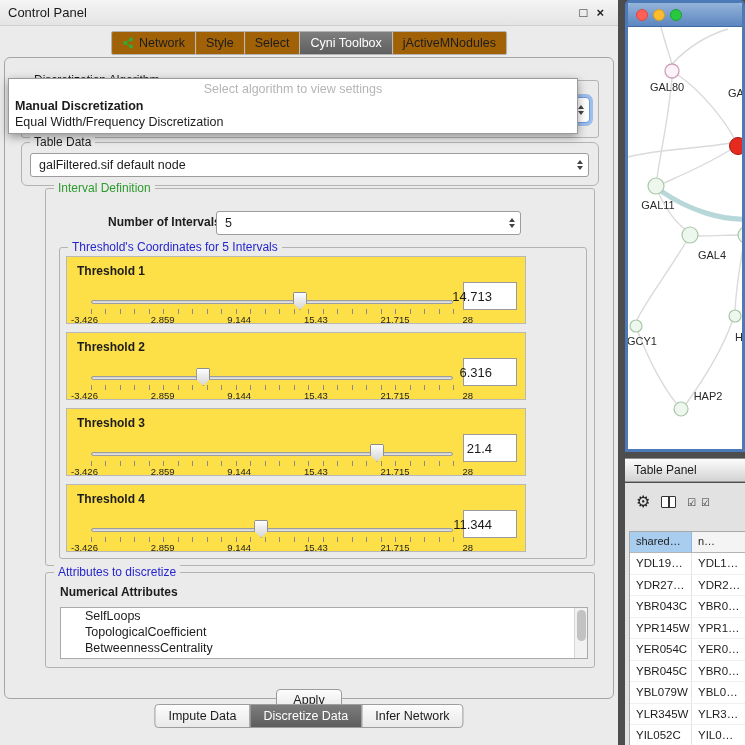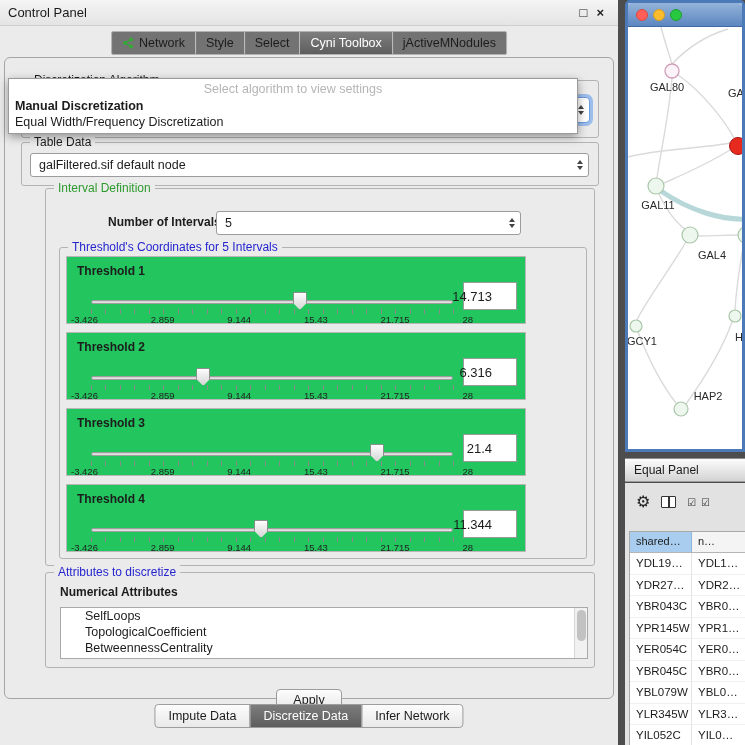--- a/index.html
+++ b/index.html
@@ -6,41 +6,41 @@
   body { font-family:"Liberation Sans","DejaVu Sans",sans-serif; }
   .page { position:relative; width:745px; height:745px; background:#4d4d4d; overflow:hidden; font-size:12px; color:#1c1c1c; }
 
   
   .cp { position:absolute; left:0; top:0; width:618px; height:745px; background:#ebebeb; }
   .cp-titlebar { position:absolute; left:0; top:0; width:100%; height:26px; background:linear-gradient(#f5f5f5,#e4e4e4); border-bottom:1px solid #cfcfcf; display:flex; align-items:center; }
   .cp-title { font-size:13px; padding-left:8px; color:#1a1a1a; }
   .cp-wicons { margin-left:auto; display:flex; gap:9px; padding-right:14px; font-size:13px; font-weight:bold; color:#222; }
   .cp-wicons span { cursor:default; }
 
-  .tabstrip { position:absolute; top:31px; left:50%; transform:translateX(-50%); display:flex; align-items:stretch; border:1px solid #b2b2b2; border-radius:2px; background:#737373;text-align:center; }
+  .tabstrip { position:absolute; top:31px; left:50%; transform:translateX(-50%); display:flex; align-items:stretch; border:1px solid #b2b2b2; border-radius:2px; background:#a16207;text-align:center; }
   .tab { display:flex; align-items:center; gap:5px; padding:4px 10px; font-size:12.5px; border-right:1px solid #c2c2c2; white-space:nowrap; }
   .tab:last-child { border-right:none; }
   .tab.selected { background:linear-gradient(#7e7e7e,#5e5e5e); color:#fff; }
 
   .content { position:absolute; left:4px; right:4px; top:57px; height:642px; border:1px solid #a5a5a5; border-radius:6px; }
 
   .group { position:absolute; border:1px solid #b3b3b3; border-radius:3px; }
   .gtitle { position:absolute; top:-8px; left:8px; background:#ebebeb; padding:0 4px; font-size:12px; color:#1c1c1c; white-space:nowrap; }
   .gtitle.green { color:#2e9b2e; }
   .gtitle.blue { color:#2525cf; }
 
   .combo { position:absolute; display:flex; align-items:center; background:#fff; border:1px solid #9c9c9c; border-radius:3px; font-size:12.5px; padding:0 5px 0 8px; }
   .combo .val { flex:1; overflow:hidden; white-space:nowrap; }
   .spin { display:flex; flex-direction:column; align-items:center; gap:2px; margin-left:4px; }
   .arr-up { width:0; height:0; border-left:3.5px solid transparent; border-right:3.5px solid transparent; border-bottom:4.5px solid #444; }
   .arr-down { width:0; height:0; border-left:3.5px solid transparent; border-right:3.5px solid transparent; border-top:4.5px solid #444; }
   .focusring { box-shadow:0 0 0 3px rgba(115,165,235,.65); border-color:#6d9ce0; border-radius:4px; }
 
   
-  .tpanel { position:absolute; left:6px; width:460px; height:68px; border:1px solid #b8b8b8; background:#22c55e; }
+  .tpanel { position:absolute; left:6px; width:460px; height:68px; border:1px solid #b8b8b8; background:#fde047; }
   .tlabel { position:absolute; left:10px; top:7px; font-weight:bold; font-size:12px; }
   .sliderzone { position:absolute; left:24px; top:34px; width:362px; height:22px; }
   .track { position:absolute; left:0; right:0; top:9px; height:4px; background:linear-gradient(#cccccc,#e8e8e8); border:1px solid #9d9d9d; border-radius:2px; }
   .thumb { position:absolute; top:1px; width:14px; height:18px; background:linear-gradient(#fdfdfd,#d6d6d6); border:1px solid #8d8d8d; clip-path:polygon(8% 0,92% 0,100% 10%,100% 60%,50% 100%,0 60%,0 10%); }
   .ticks { position:absolute; left:24px; top:52px; width:363px; height:5px; background:repeating-linear-gradient(to right,#8a8a8a 0 1px,transparent 1px 14.48px); }
   .scale { position:absolute; left:4px; top:57px; width:402px; display:flex; justify-content:space-between; font-size:9.5px; color:#222; }
   .tvalue { position:absolute; right:8px; top:25px; width:54px; height:28px; background:#fff; border:1px solid #9a9a9a; font-size:13px; display:flex; align-items:center; justify-content:flex-end; padding-right:24px; }
 
   .boldlabel { font-weight:bold; font-size:12px; position:absolute; }
 
@@ -135,21 +135,21 @@
         <span class="gtitle">Discretization Algorithm</span>
         <div class="combo focusring" style="left:8px;top:16px;right:8px;height:26px;">
           <span class="val"></span>
           <span class="spin">
               <span class="arr-up"></span>
               <span class="arr-down"></span>
             </span>
         </div>
       </div>
 
-      <div class="group" style="left:16px;top:84px;width:578px;height:44px;">
+      <div class="group" style="left:16px;top:84px;width:578px;height:44px;border-radius:6px;">
         <span class="gtitle">Table Data</span>
         <div class="combo" style="left:8px;top:10px;right:9px;height:24px;">
           <span class="val">galFiltered.sif default node</span>
           <span class="spin">
               <span class="arr-up"></span>
               <span class="arr-down"></span>
             </span>
         </div>
       </div>
 
@@ -311,21 +311,21 @@
           <text x="84" y="232" text-anchor="middle">GAL4</text>
           <text x="14" y="318" text-anchor="middle">GCY1</text>
           <text x="107" y="314">H</text>
           <text x="80" y="373" text-anchor="middle">HAP2</text>
         </g>
       </svg>
     </div>
   </div>
 
   <div class="tp-bar">
-    <span>Equal Panel</span>
+    <span>Table Panel</span>
   </div>
   <div class="tp-body">
     <div class="tp-toolbar">
       <span class="gear">⚙</span>
       <span class="colicon"></span>
       <span class="checks">☑ ☑</span>
     </div>
     <div class="tp-table">
       <div class="thead">
         <div class="th1">shared…</div>

